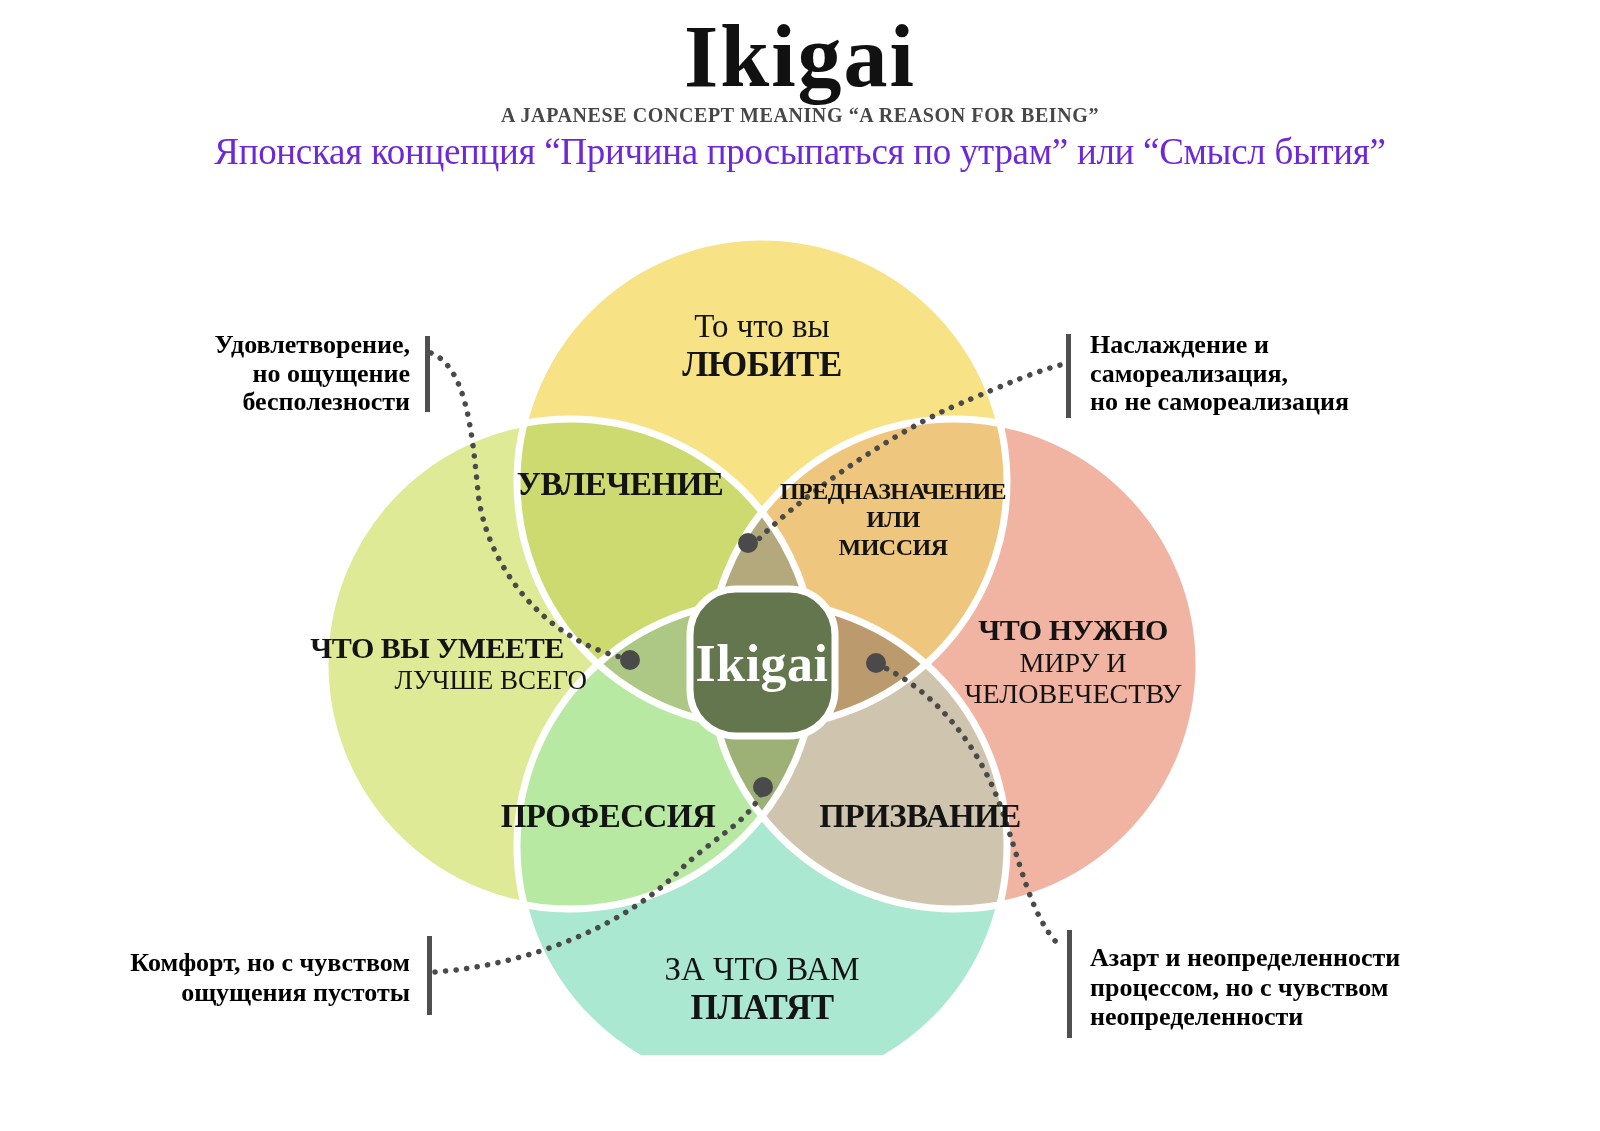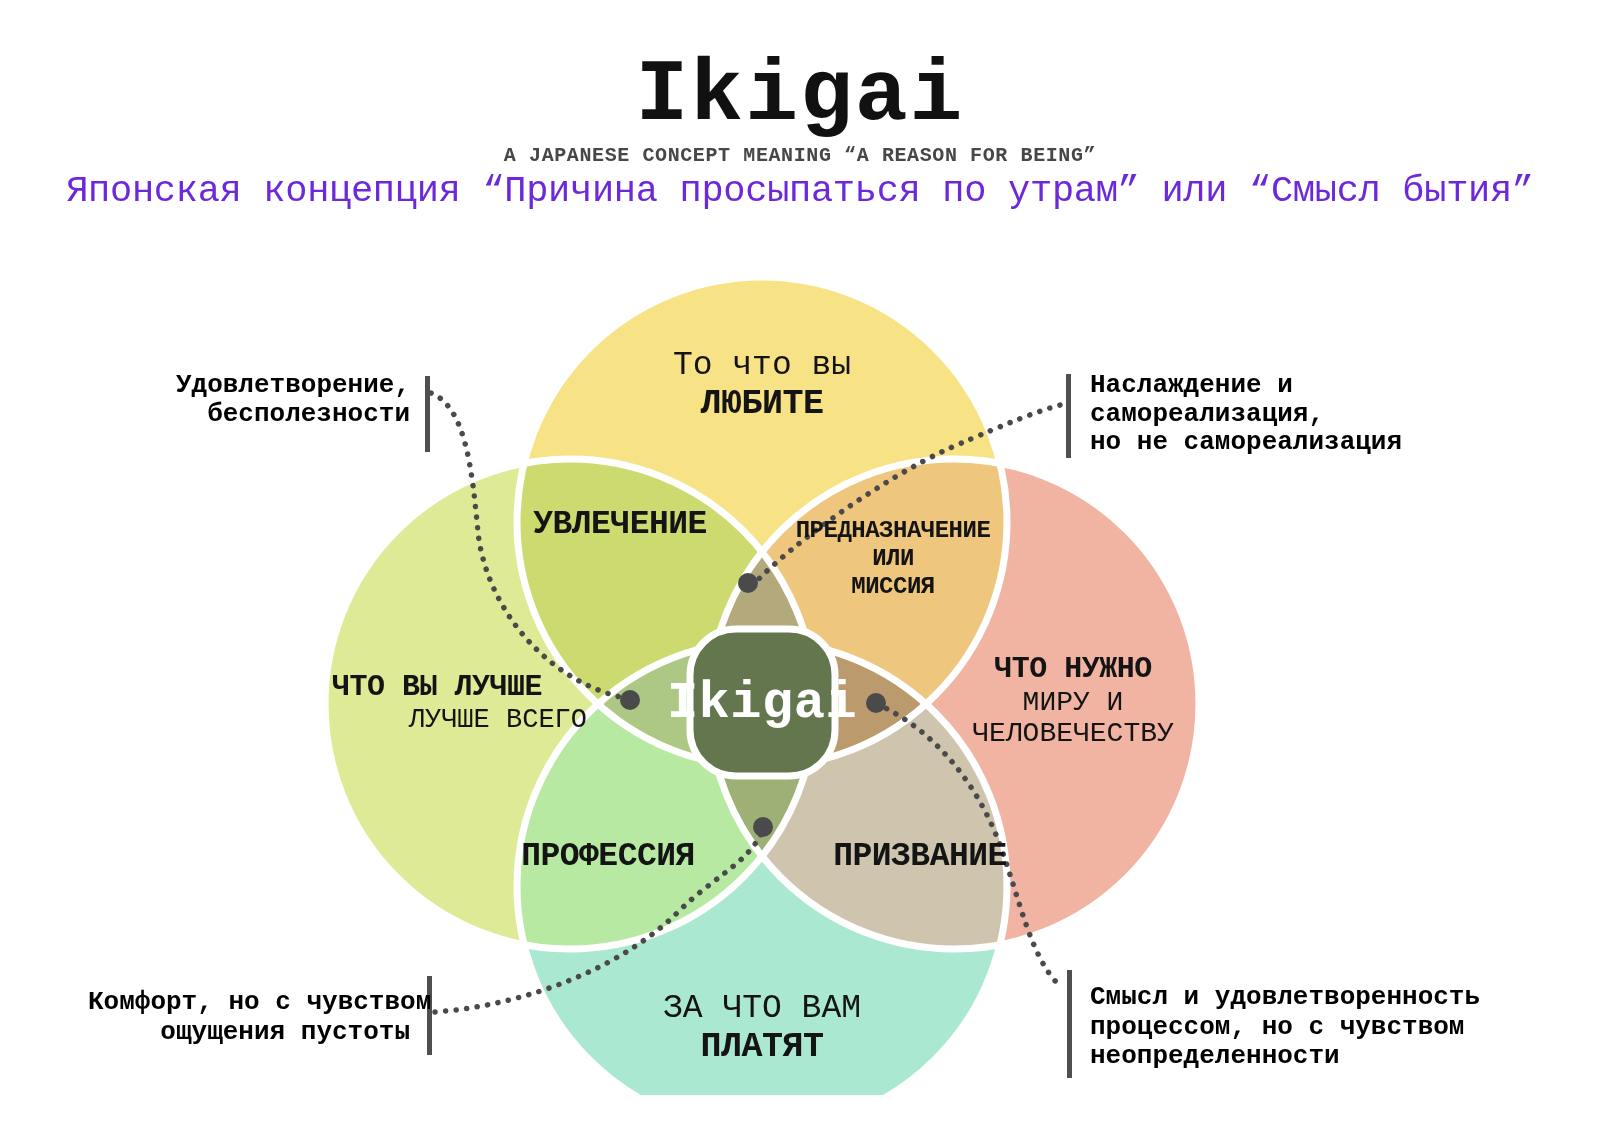--- a/index.html
+++ b/index.html
@@ -1,17 +1,17 @@
 <!DOCTYPE html>
 <html><head>
 <meta charset="utf-8">
 <style>
   html,body{margin:0;padding:0;background:#fff;}
   #stage{position:relative;width:1600px;height:1055px;background:#ffffff;overflow:hidden;
-         font-family:Liberation Mono, monospace;color:#141414;margin-top:40px;}
+         font-family:Liberation Serif, serif;color:#141414;}
   #venn-svg{position:absolute;left:0;top:0;}
   .txt{position:absolute;white-space:nowrap;}
   .center-al{text-align:center;}
   .right-al{text-align:right;}
   .left-al{text-align:left;}
   .title{left:0;top:6px;width:1600px;font-size:88px;font-weight:800;letter-spacing:2px;color:#111;}
   .sub-en{left:0;top:104px;width:1600px;font-size:20px;font-weight:700;letter-spacing:.6px;color:#474747;}
   .sub-ru{left:0;top:130px;width:1600px;font-size:37px;font-weight:400;letter-spacing:-0.3px;color:#6d28d9;}
   .c-label{line-height:1.12;}
   .reg34{font-size:33px;font-weight:400;}
@@ -110,21 +110,21 @@
   <div class="txt title center-al">Ikigai</div>
   <div class="txt sub-en center-al">A JAPANESE CONCEPT MEANING “A REASON FOR BEING”</div>
   <div class="txt sub-ru center-al">Японская концепция “Причина просыпаться по утрам” или “Смысл бытия”</div>
 
   <div class="txt c-label center-al" style="left:562px;top:308px;width:400px;">
     <div class="reg34">То что вы</div>
     <div class="bold36">ЛЮБИТЕ</div>
   </div>
 
   <div class="txt c-label center-al" style="left:287px;top:631px;width:300px;">
-    <div class="bold31">ЧТО ВЫ ЛУЧШЕ</div>
+    <div class="bold31">ЧТО ВЫ УМЕЕТЕ</div>
     <div class="reg30">ЛУЧШЕ ВСЕГО</div>
   </div>
 
   <div class="txt c-label center-al" style="left:923px;top:613px;width:300px;">
     <div class="bold30">ЧТО НУЖНО</div>
     <div class="reg28">МИРУ И</div>
     <div class="reg28">ЧЕЛОВЕЧЕСТВУ</div>
   </div>
 
   <div class="txt c-label center-al" style="left:562px;top:951px;width:400px;">
@@ -141,33 +141,34 @@
     <div>ИЛИ</div>
     <div>МИССИЯ</div>
   </div>
 
   <div class="txt ov-label center-al" style="left:768px;top:798px;width:304px;">ПРИЗВАНИЕ</div>
 
   <div class="txt ikigai-center center-al" style="left:612px;top:634px;width:300px;">Ikigai</div>
 
   <div class="txt ann right-al" style="left:90px;top:331px;width:320px;">
     <div>Удовлетворение,</div>
+    <div>но ощущение</div>
     <div>бесполезности</div>
   </div>
 
   <div class="txt ann left-al" style="left:1090px;top:331px;width:380px;">
     <div>Наслаждение и</div>
     <div>самореализация,</div>
     <div>но не самореализация</div>
   </div>
 
   <div class="txt ann right-al" style="left:88px;top:948px;width:322px;line-height:29.5px;">
     <div>Комфорт, но с чувством</div>
     <div>ощущения пустоты</div>
   </div>
 
   <div class="txt ann left-al" style="left:1090px;top:943px;width:400px;line-height:29.5px;">
-    <div>Смысл и удовлетворенность</div>
+    <div>Азарт и неопределенности</div>
     <div>процессом, но с чувством</div>
     <div>неопределенности</div>
   </div>
 
 </div>
 
 </body></html>

